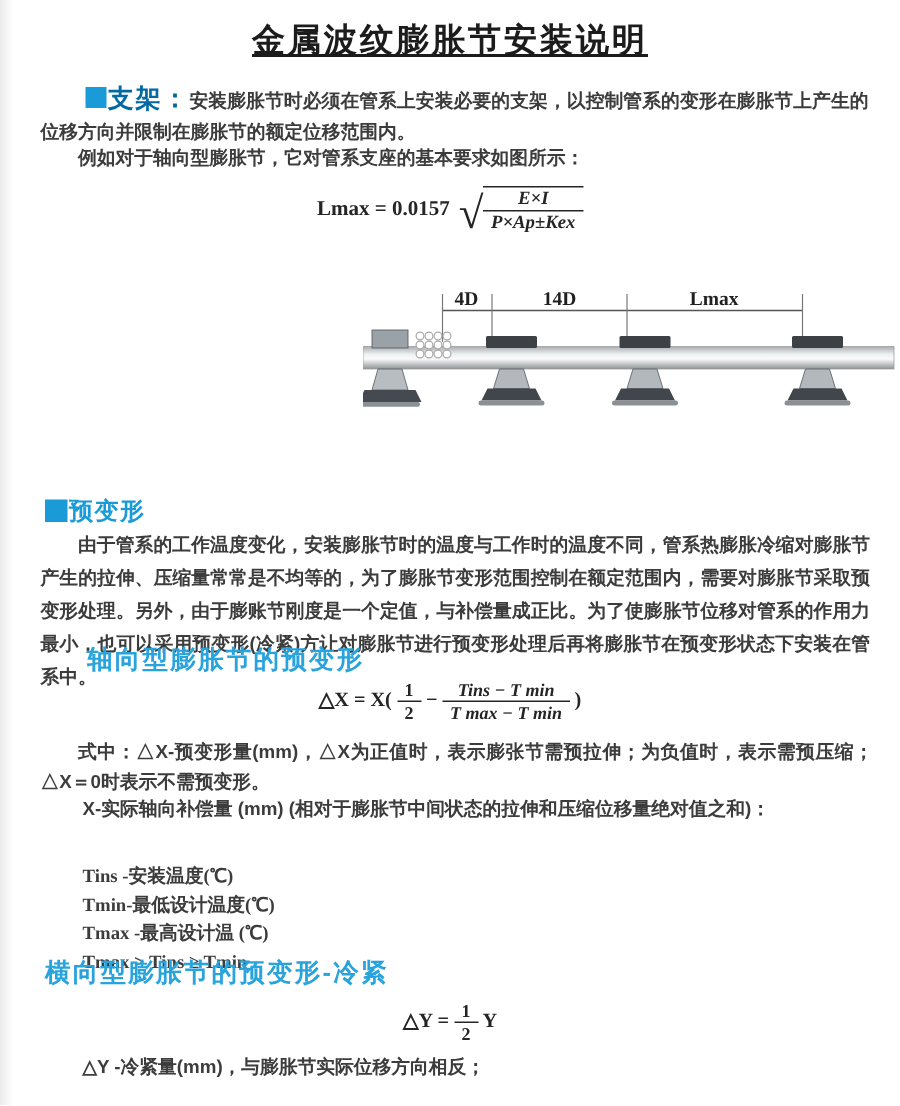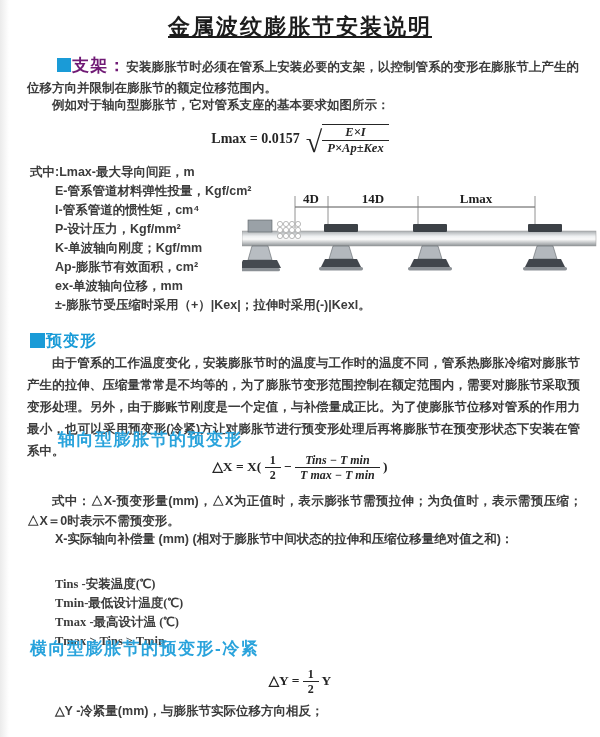--- a/index.html
+++ b/index.html
@@ -19,21 +19,21 @@
   .body-text { font-size:12.5px; font-weight:bold; color:#3c3c3c; }
   .p1 {
     position:absolute; top:55px; left:27px; width:552px;
     line-height:21px; text-align:justify; text-indent:30px;
   }
   .sq {
     display:inline-block; width:14px; height:14px; background:#1a9bd7;
     vertical-align:-1px; margin-right:1px;
   }
   .sq.big { width:15px; height:15px; vertical-align:-2px; }
-  .inline-heading { color:#701a75; font-size:17px; font-weight:bold; letter-spacing:1px;margin-top:29px; }
+  .inline-heading { color:#0369a1; font-size:17px; font-weight:bold; letter-spacing:1px;margin-top:29px; }
   .p2 { position:absolute; top:97px; left:27px; width:552px; text-indent:2em; }
 
   .formula {
     font-family:"Liberation Serif", serif; font-weight:bold; color:#252525;
     text-align:center; width:600px; left:0; position:absolute; font-size:14px;
   }
   .formula1 { top:124px; }
   .radical { font-size:30px; font-weight:normal; vertical-align:-9px; margin-left:6px; }
   .under-root { display:inline-block; border-top:1.6px solid #252525; vertical-align:middle; }
   .frac { display:inline-block; text-align:center; vertical-align:middle; font-size:12.5px; line-height:15px; }
@@ -81,30 +81,20 @@
 
   <p class="p1 body-text">
     <span class="sq"></span><span class="inline-heading">支架：</span><span>安装膨胀节时必须在管系上安装必要的支架，以控制管系的变形在膨胀节上产生的位移方向并限制在膨胀节的额定位移范围内。</span>
   </p>
   <p class="p2 body-text">例如对于轴向型膨胀节，它对管系支座的基本要求如图所示：</p>
 
   <div class="formula formula1">
     <span>Lmax = 0.0157</span><span class="radical">√</span><span class="under-root"><span class="frac"><span class="num ital">E×I</span><span class="den ital">P×Ap±Kex</span></span></span>
   </div>
 
-  <div class="defs body-text">
-    <div class="def-item">式中:Lmax-最大导向间距，m</div>
-    <div class="def-item indent">E-管系管道材料弹性投量，Kgf/cm²</div>
-    <div class="def-item indent">I-管系管道的惯性矩，cm⁴</div>
-    <div class="def-item indent">P-设计压力，Kgf/mm²</div>
-    <div class="def-item indent">K-单波轴向刚度；Kgf/mm</div>
-    <div class="def-item indent">Ap-膨胀节有效面积，cm²</div>
-    <div class="def-item indent">ex-单波轴向位移，mm</div>
-    <div class="def-item indent">±-膨胀节受压缩时采用（+）|Kex|；拉伸时采用(-)|Kexl。</div>
-  </div>
 
   <svg class="diagram" viewBox="0 0 356 100" width="356" height="100">
     <defs>
       <linearGradient id="pipeGrad" x1="0" y1="0" x2="0" y2="1">
         <stop offset="0" stop-color="#a9adb0"></stop>
         <stop offset="0.35" stop-color="#eef0f1"></stop>
         <stop offset="0.55" stop-color="#fafafa"></stop>
         <stop offset="1" stop-color="#8f9497"></stop>
       </linearGradient>
     </defs>

